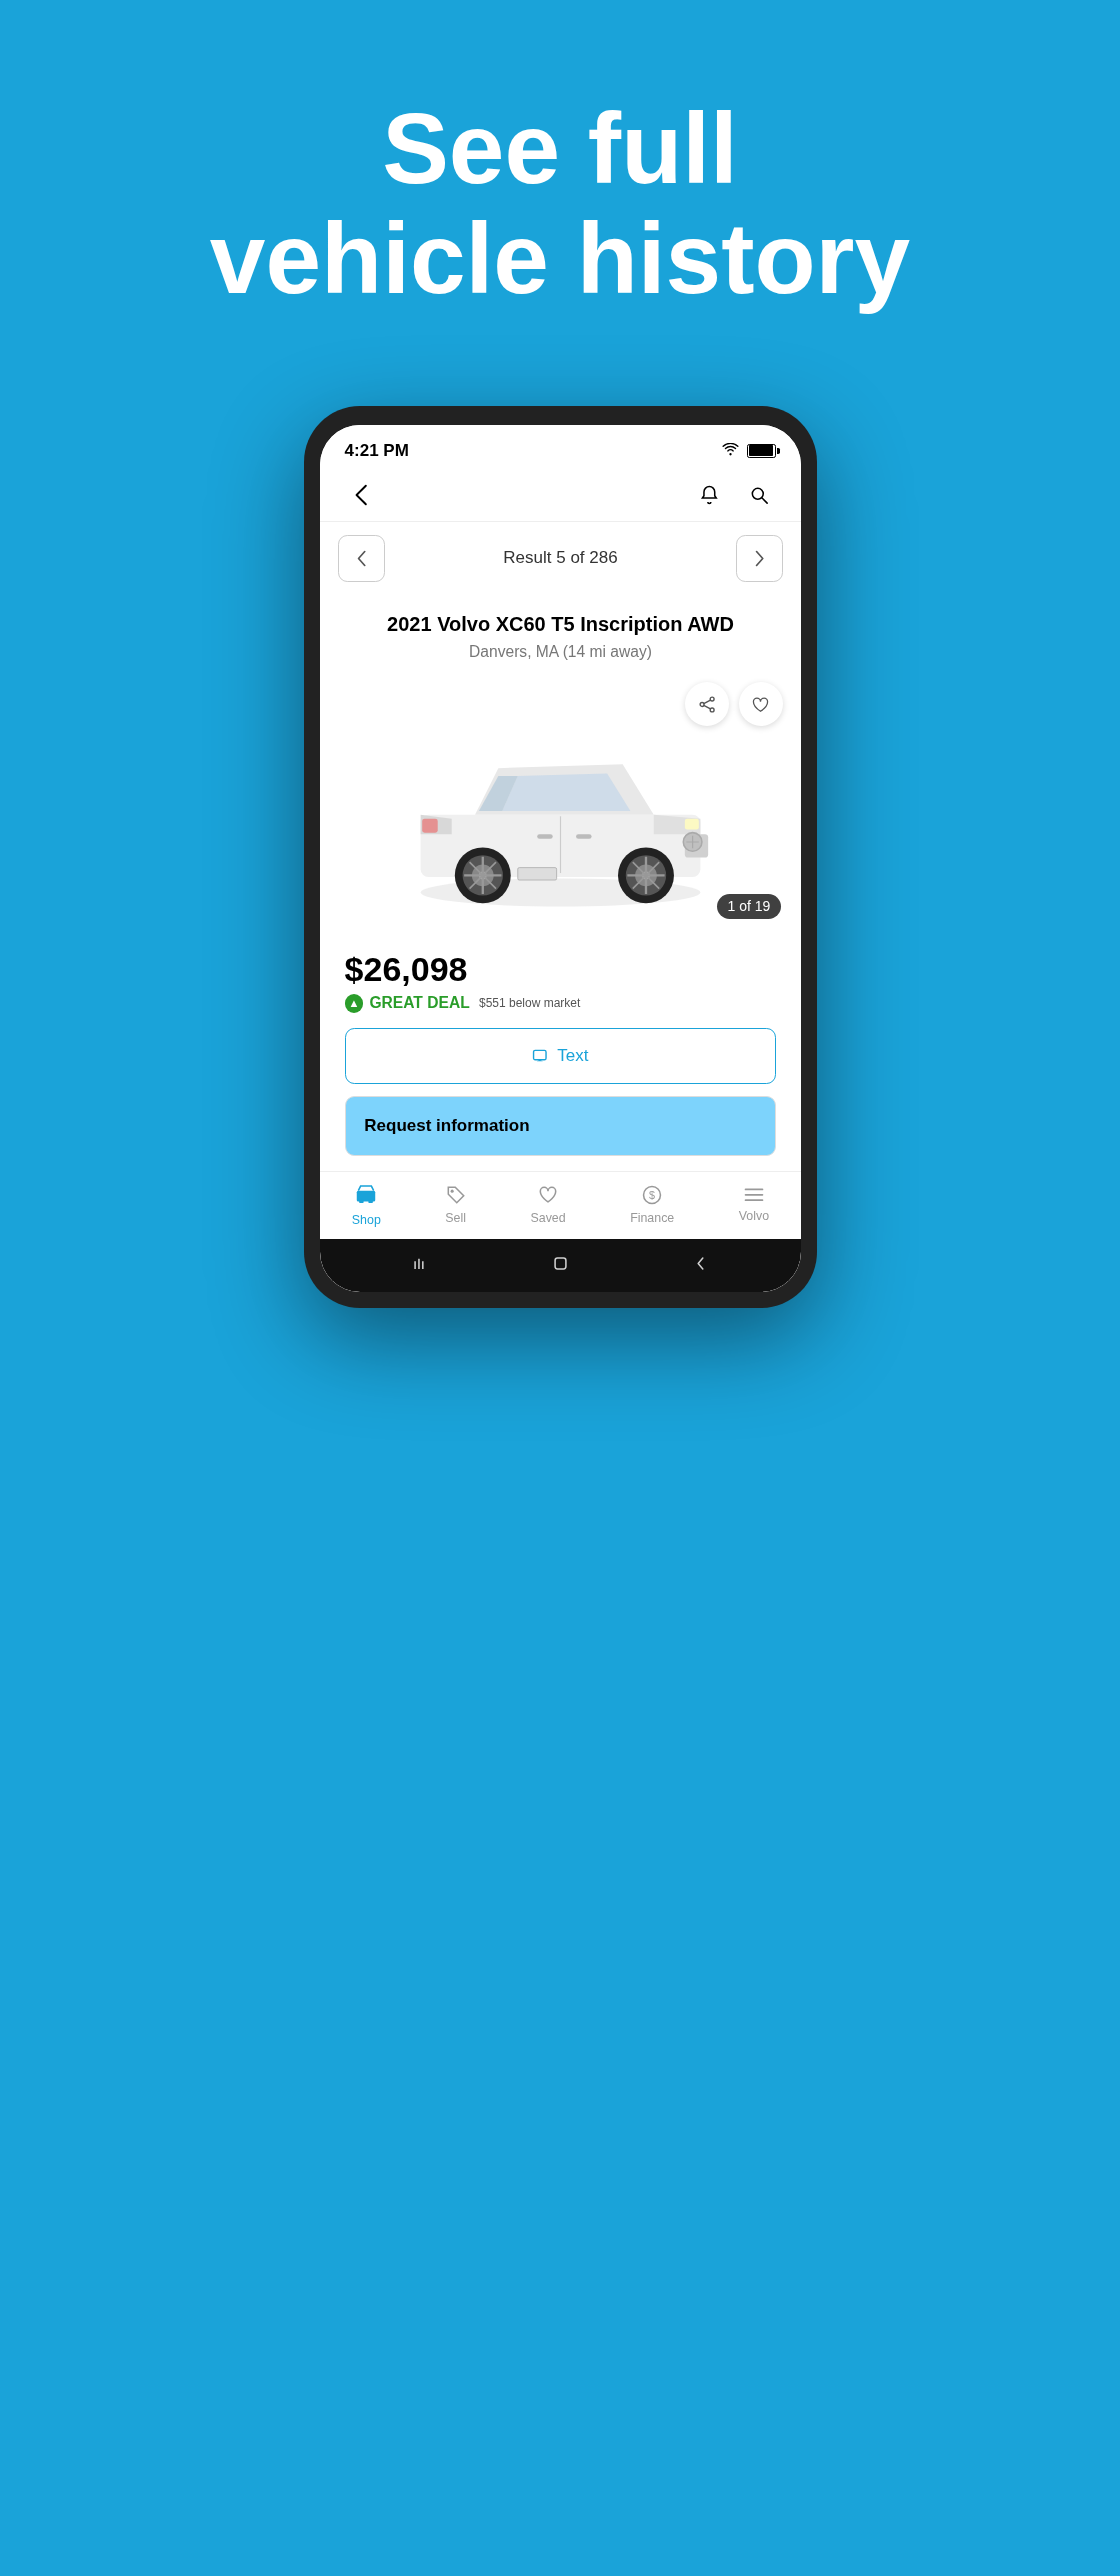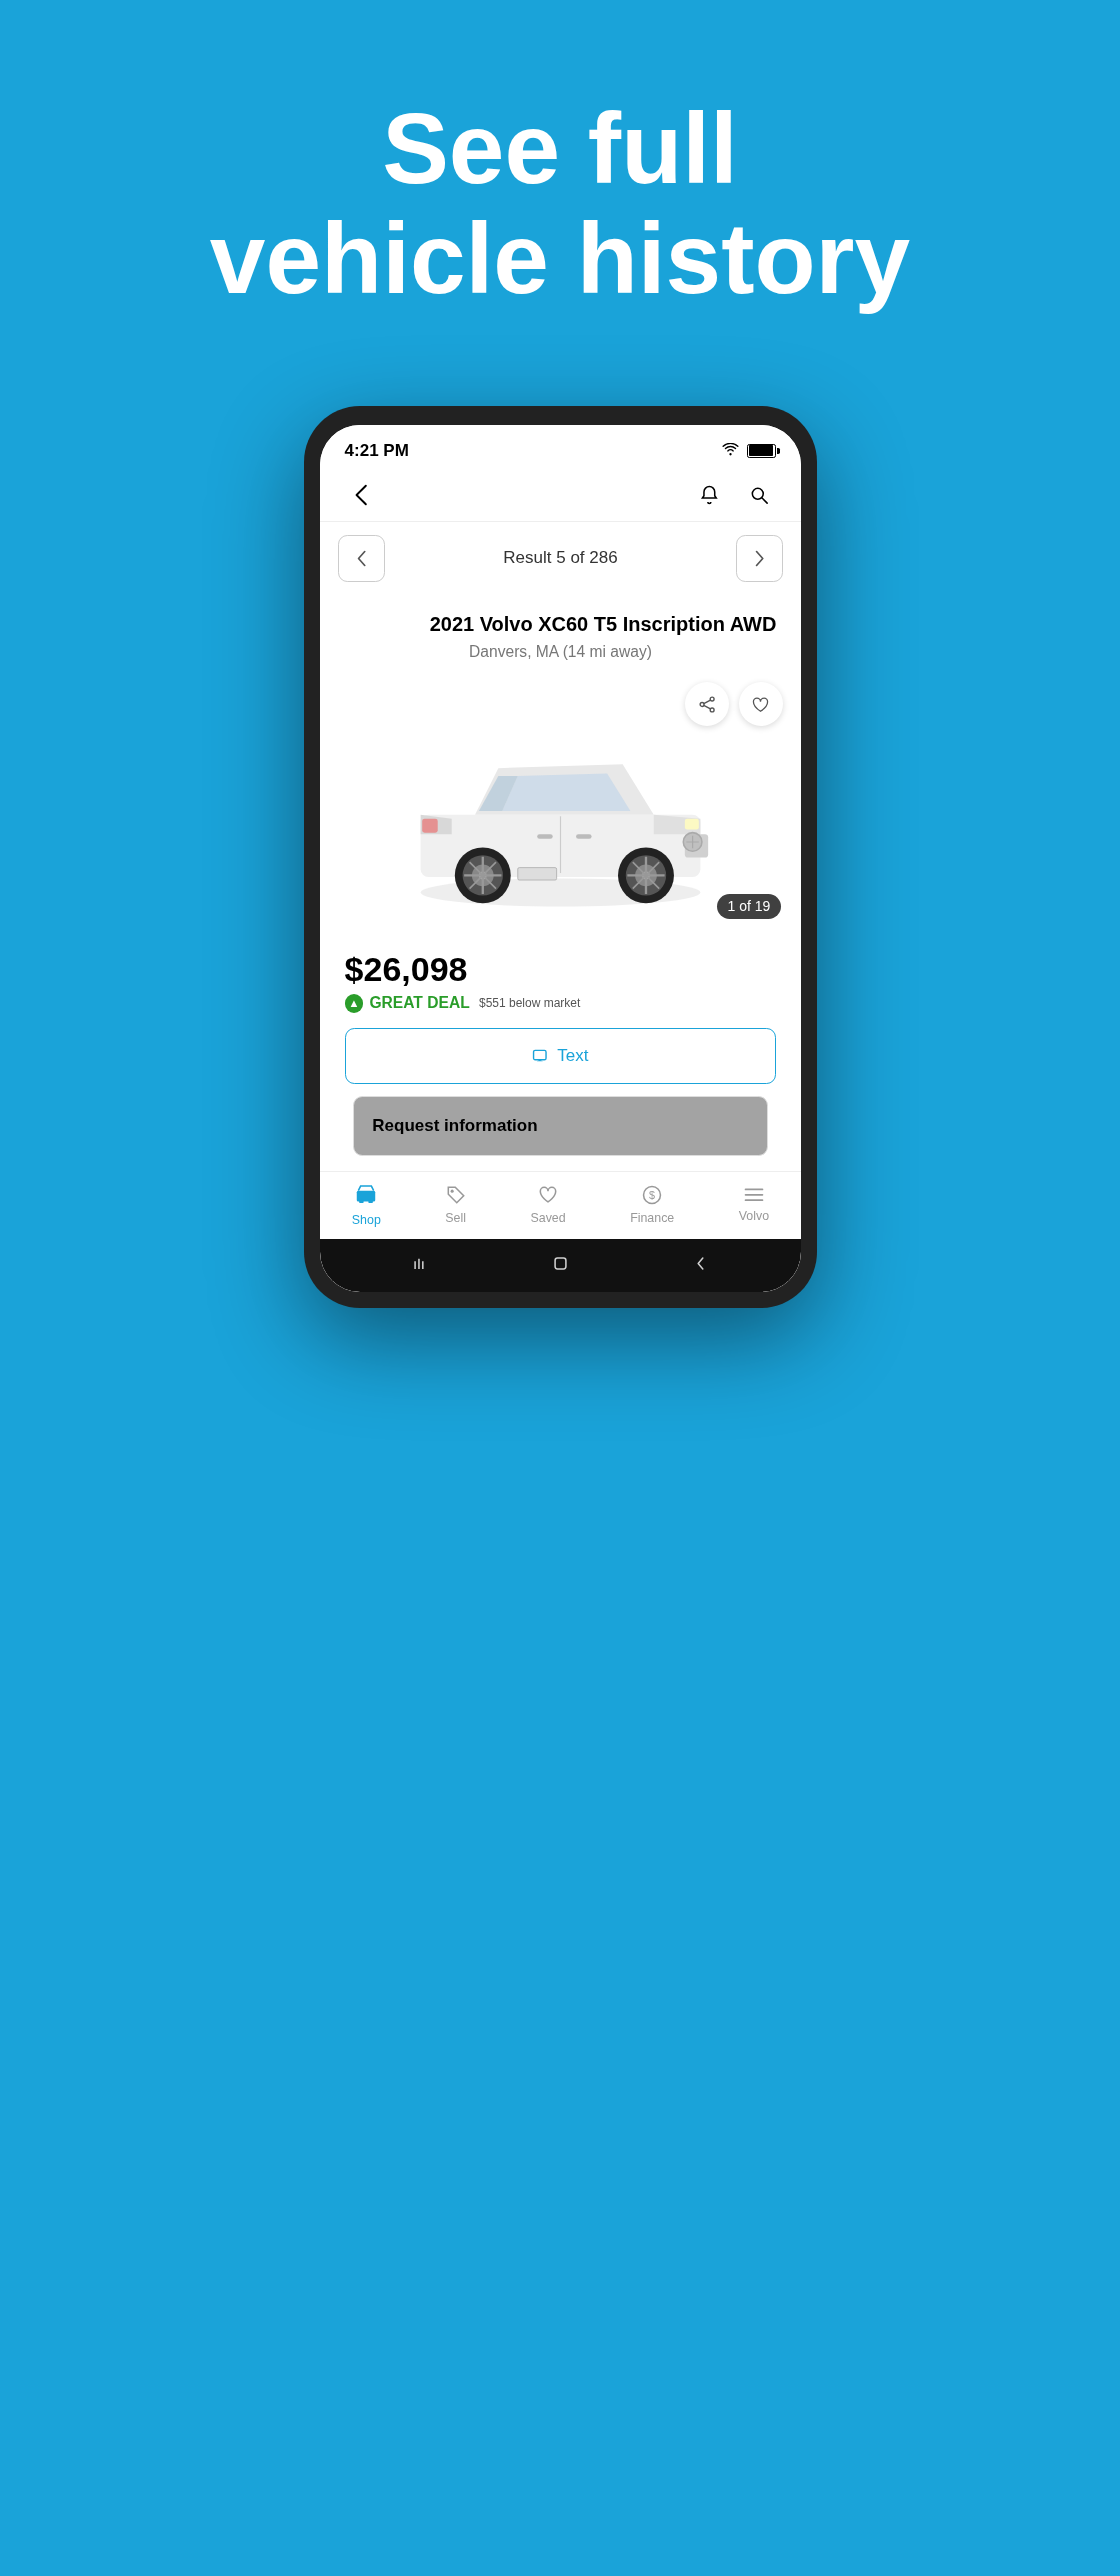--- a/index.html
+++ b/index.html
@@ -179,21 +179,20 @@
     .car-info {
       background: white;
       padding: 18.7px 25px 9.3px;
       text-align: center;
     }
 
     .car-title {
       font-size: 20px;
       font-weight: 700;
       color: #000;
-      text-align: right;
     }
 
     .car-location {
       font-size: 15.6px;
       color: #777;
       margin-top: 7px;
     }
 
     
     .car-image-section {
@@ -308,22 +307,22 @@
       gap: 9.3px;
       font-size: 17px;
       font-weight: 500;
       color: #1aa3d9;
       cursor: pointer;
       margin-bottom: 12.4px;
     }
 
     
     .request-section {
-      background: #a3a3a3;
-      margin: 0 33px;
+      background: #7dd3fc;
+      margin: 0 25px;
       border: 1.6px solid #ddd;
       border-radius: 9.3px;
       padding: 18.7px;
     }
 
     .request-title {
       font-size: 17px;
       font-weight: 700;
       color: #000;
     }

